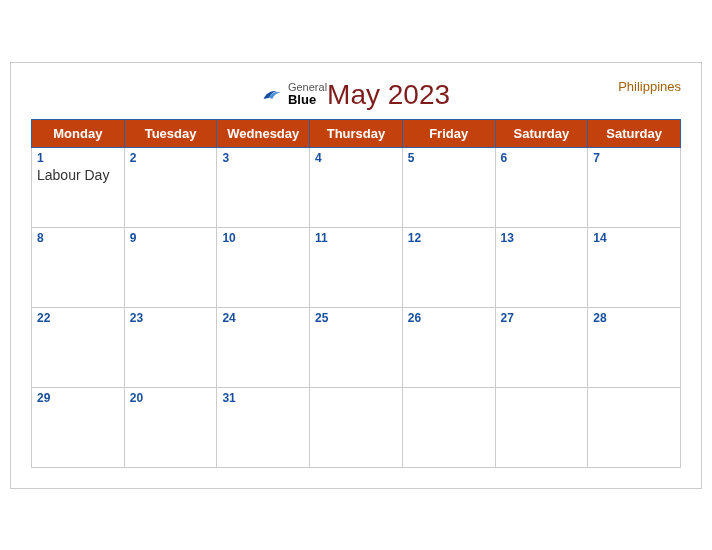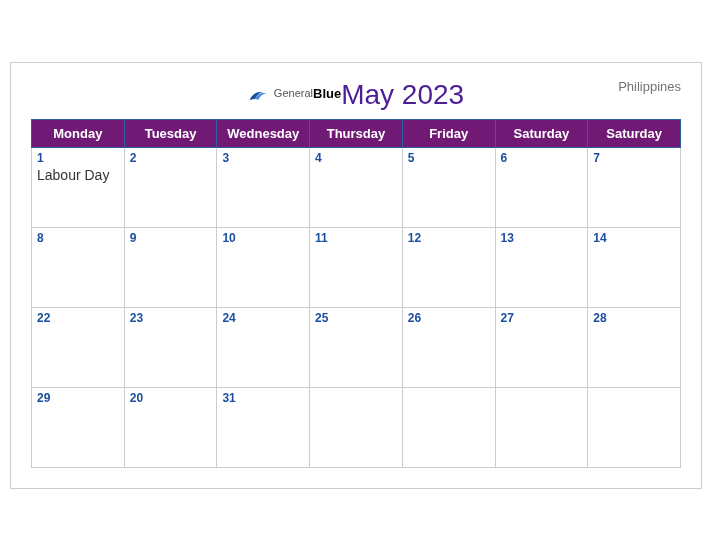--- a/index.html
+++ b/index.html
@@ -35,46 +35,46 @@
       color: #000000;
       font-weight: bold;
       line-height: 1.1;
     }
     .logo-bird {
       width: 22px;
       height: 16px;
     }
     .logo-text-group {
       display: flex;
-      flex-direction: row;
+      flex-direction: column;
       margin-left: 4px;
     }
     .logo-container {
       display: flex;
       align-items: center;
     }
     .calendar-title {
       font-size: 28px;
-      color: #4c1d95;
+      color: #7f1d1d;
       font-weight: normal;
       text-align: right;
     }
     .country-label {
       position: absolute;
       right: 0;
       top: 0;
       font-size: 13px;
-      color: #737373;
+      color: #a16207;
     }
     .calendar-grid {
       width: 100%;
       border-collapse: collapse;
     }
     .calendar-grid th {
-      background-color: #701a75;
+      background-color: #c2410c;
       color: #fff;
       font-size: 13px;
       font-weight: bold;
       padding: 6px 4px;
       text-align: center;
       border: 1px solid #2e5fa3;
     }
     .calendar-grid td {
       border: 1px solid #ccc;
       vertical-align: top;

